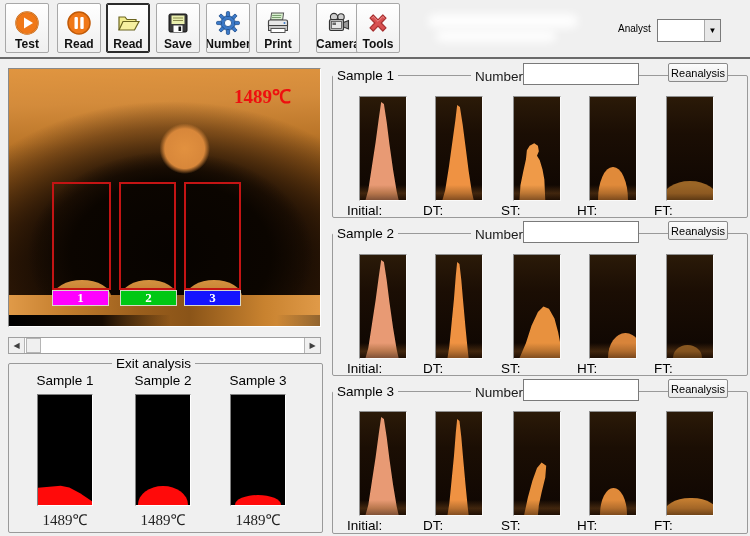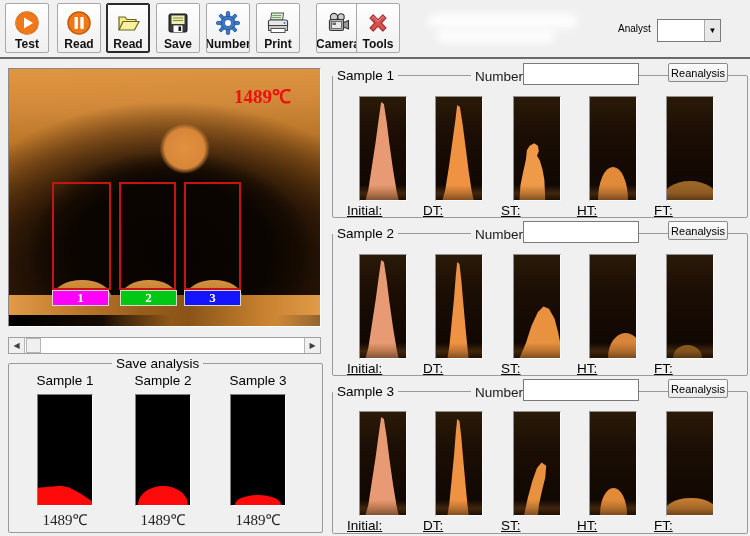--- a/index.html
+++ b/index.html
@@ -124,21 +124,21 @@
   .stage-cell .stage-thumb { margin-left:14px; }
   .stage-thumb {
     position:relative; width:48px; height:105px;
     background:linear-gradient(to bottom,#2b1a08 0%, #1b0e04 35%, #0e0602 100%);
     border:1px solid; border-color:#909090 #fafafa #fafafa #909090; overflow:hidden;
   }
   .stage-thumb::after {
     content:''; position:absolute; left:0; bottom:0; width:100%; height:15%;
     background:linear-gradient(to bottom, rgba(126,76,28,0) 0%, rgba(126,76,28,0.45) 55%, rgba(44,22,5,0.55) 100%);
   }
-  .stage-label { margin:2px 0 0 2px; font-size:13.5px; color:#000;text-decoration:underline; }
+  .stage-label { margin:2px 0 0 2px; font-size:13.5px; color:#000; }
 
   
   .shape { position:absolute; bottom:0; left:0; width:100%; }
   .shape[data-shape="cone-salmon"] { height:97%; background:#e89a74;
     clip-path:polygon(46% 2%,52% 4%,58% 22%,64% 44%,72% 70%,80% 92%,84% 100%,12% 100%,18% 90%,26% 66%,34% 42%,41% 18%); }
   .shape[data-shape="cone-orange"] { height:94%; background:#ef9242;
     clip-path:polygon(46% 2%,52% 4%,58% 22%,64% 44%,71% 70%,78% 92%,82% 100%,14% 100%,20% 90%,28% 66%,35% 42%,42% 18%); }
   .shape[data-shape="cone-slim"] { height:95%; background:#ef9242;
     clip-path:polygon(46% 2%,51% 4%,55% 20%,59% 42%,64% 68%,69% 92%,71% 100%,25% 100%,29% 88%,34% 64%,39% 40%,43% 16%); }
   .shape[data-shape="blob-knob"] { height:55%; background:#ef9a48;
@@ -302,21 +302,21 @@
   </div>
 
   <div class="hscroll">
     <span class="scroll-btn" style="border-width:0 1px 0 0;">◀</span>
     <span class="scroll-thumb"></span>
     <span class="scroll-btn" style="margin-left:auto; border-width:0 0 0 1px;">▶</span>
   </div>
 
   <div class="ia-group">
     <div class="groupframe"></div>
-    <div class="grouptitle">Save analysis</div>
+    <div class="grouptitle">Exit analysis</div>
 
     <div class="ia-cell" style="left:12px;">
       <div class="ia-label">Sample 1</div>
       <div class="ia-thumb">
         <div class="shape" data-shape="red-flat"></div>
       </div>
       <div class="ia-temp">1489℃</div>
     </div>
 
     <div class="ia-cell" style="left:110px;">

